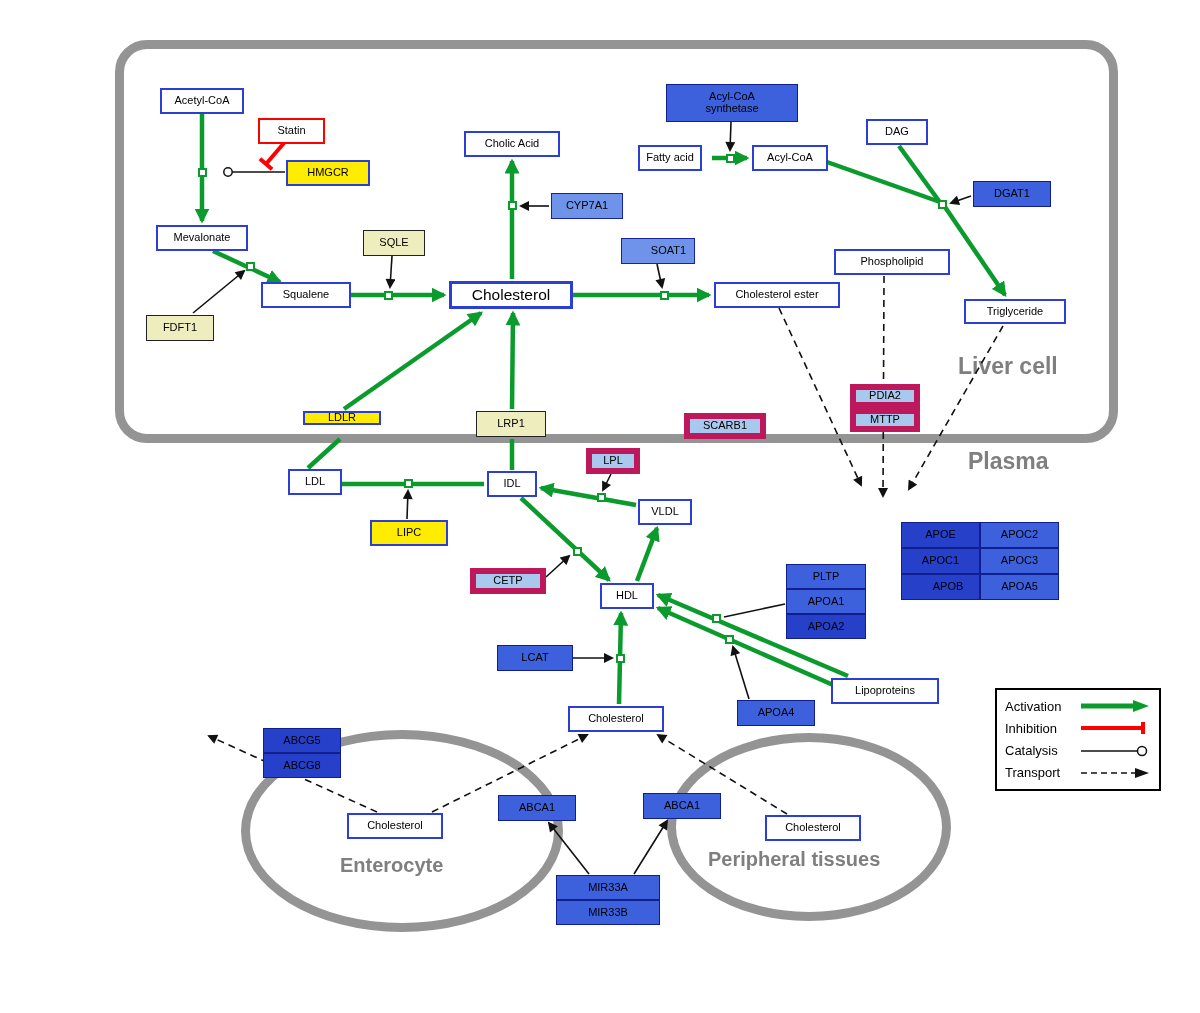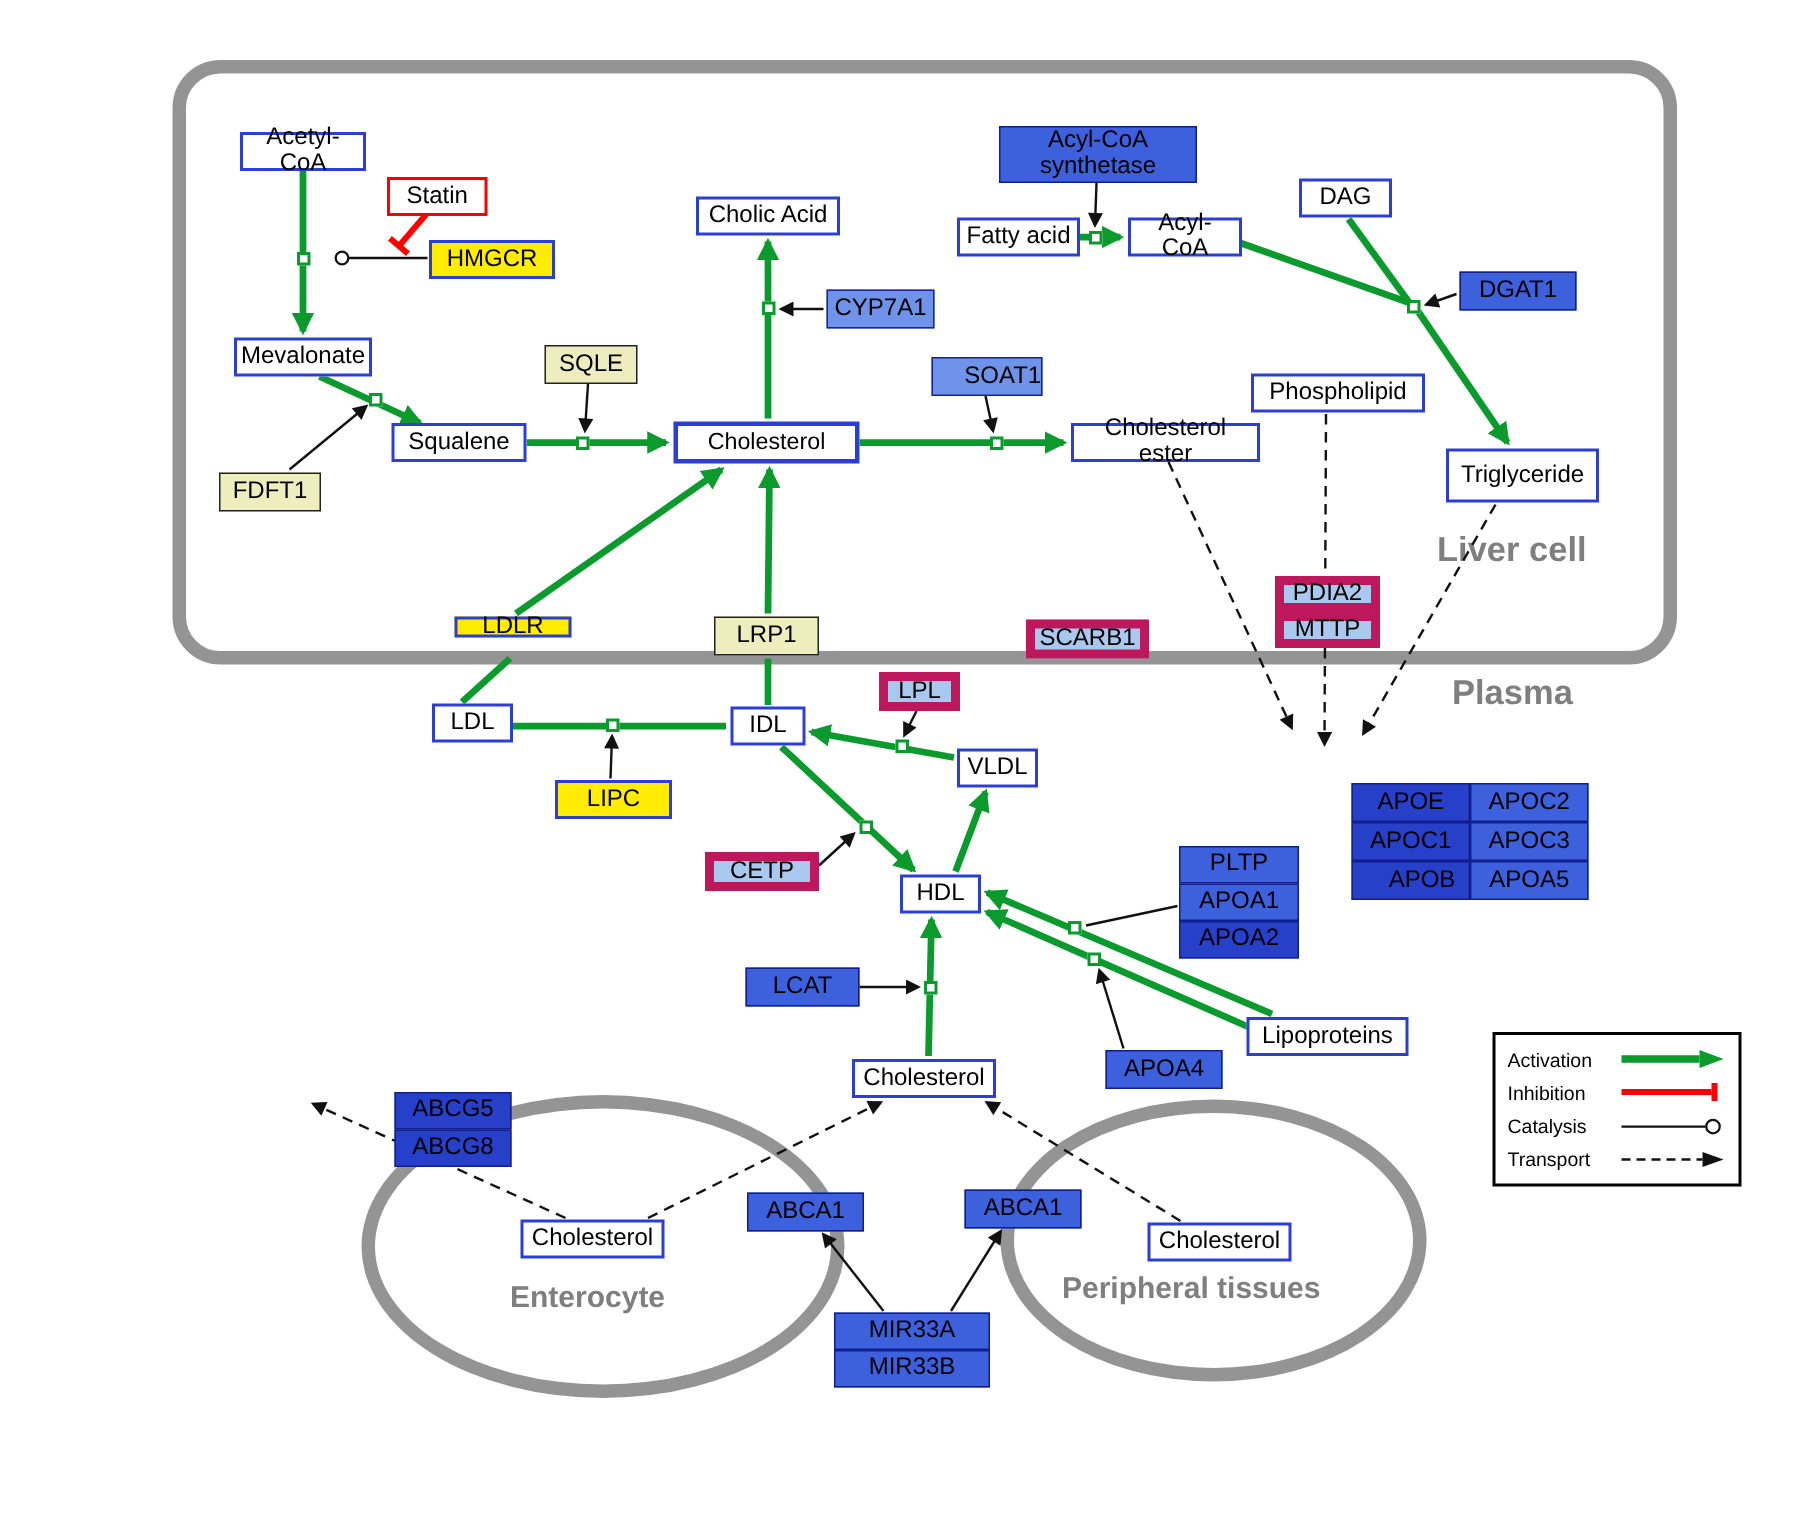--- a/index.html
+++ b/index.html
@@ -9,21 +9,21 @@
   #enterocyte{left:241px;top:730px;width:304px;height:184px;border-radius:50%;}
   #peripheral{left:667px;top:733px;width:266px;height:170px;border-radius:50%;}
   .comp-label{position:absolute;color:var(--c-label);font-weight:bold;z-index:2;}
   #liver-label{left:958px;top:353px;font-size:23px;}
   #plasma-label{left:968px;top:448px;font-size:23px;}
   #enterocyte-label{left:340px;top:854px;font-size:20px;}
   #peripheral-label{left:708px;top:848px;font-size:20px;}
   #edge-layer{position:absolute;left:0;top:0;z-index:3;}
   #nodes-layer{position:absolute;left:0;top:0;width:100%;height:100%;z-index:4;pointer-events:none;}
   .node{position:absolute;box-sizing:border-box;display:flex;align-items:center;justify-content:center;
-        text-align:center;font-size:16px;color:#000;background:#fff;white-space:pre-line;line-height:1.05;
+        text-align:center;font-size:11px;color:#000;background:#fff;white-space:pre-line;line-height:1.05;
         padding:1px 3px;pointer-events:auto;}
   .metabolite{background:#fff;border:2px solid var(--c-metabolite_border);}
   .metabolite-bold{background:#fff;border:3px solid var(--c-metabolite_border);font-size:15.5px;}
   .statin{background:#fff;border:2.5px solid var(--c-inhibition);}
   .yellow{background:var(--c-yellow);border:2px solid var(--c-metabolite_border);}
   .khaki{background:var(--c-khaki);border:1.5px solid #222;}
   .blue-light{background:var(--c-blue_light);border:6px solid #be185d;}
   .blue-mid{background:var(--c-blue_mid);border:1px solid #16259C;}
   .blue-royal{background:var(--c-blue_royal);border:1px solid #101E8E;}
   .blue-dark{background:var(--c-blue_dark);border:1px solid #101E8E;}
@@ -117,26 +117,26 @@
       <div class="node khaki" style="left: 363px; top: 230px; width: 62px; height: 26px;">SQLE</div>
       <div class="node khaki" style="left: 146px; top: 315px; width: 68px; height: 26px;">FDFT1</div>
       <div class="node metabolite" style="left: 261px; top: 282px; width: 90px; height: 26px;">Squalene</div>
       <div class="node metabolite" style="left: 464px; top: 131px; width: 96px; height: 26px;">Cholic Acid</div>
       <div class="node blue-mid" style="left: 551px; top: 193px; width: 72px; height: 26px;">CYP7A1</div>
       <div class="node metabolite-bold" style="left: 449px; top: 281px; width: 124px; height: 28px;">Cholesterol</div>
       <div class="node blue-mid" style="left: 621px; top: 238px; width: 74px; height: 26px; padding-left: 24px;">SOAT1</div>
       <div class="node metabolite" style="left: 714px; top: 282px; width: 126px; height: 26px;">Cholesterol ester</div>
       <div class="node blue-royal" style="left: 666px; top: 84px; width: 132px; height: 38px;">Acyl-CoA
 synthetase</div>
-      <div class="node metabolite" style="left: 638px; top: 145px; width: 82px; height: 26px;">Fatty acid</div>
+      <div class="node metabolite" style="left: 638px; top: 145px; width: 64px; height: 26px;">Fatty acid</div>
       <div class="node metabolite" style="left: 752px; top: 145px; width: 76px; height: 26px;">Acyl-CoA</div>
       <div class="node metabolite" style="left: 866px; top: 119px; width: 62px; height: 26px;">DAG</div>
       <div class="node blue-royal" style="left: 973px; top: 181px; width: 78px; height: 26px;">DGAT1</div>
       <div class="node metabolite" style="left: 834px; top: 249px; width: 116px; height: 26px;">Phospholipid</div>
-      <div class="node metabolite" style="left: 964px; top: 299px; width: 102px; height: 36px;">Triglyceride</div>
+      <div class="node metabolite" style="left: 964px; top: 299px; width: 102px; height: 25px;">Triglyceride</div>
       <div class="node blue-light" style="left: 850px; top: 384px; width: 70px; height: 24px;">PDIA2</div>
       <div class="node blue-light" style="left: 850px; top: 408px; width: 70px; height: 24px;">MTTP</div>
       <div class="node yellow" style="left: 303px; top: 411px; width: 78px; height: 14px;">LDLR</div>
       <div class="node khaki" style="left: 476px; top: 411px; width: 70px; height: 26px;">LRP1</div>
       <div class="node blue-light" style="left: 684px; top: 413px; width: 82px; height: 26px;">SCARB1</div>
       <div class="node metabolite" style="left: 288px; top: 469px; width: 54px; height: 26px;">LDL</div>
       <div class="node metabolite" style="left: 487px; top: 471px; width: 50px; height: 26px;">IDL</div>
       <div class="node blue-light" style="left: 586px; top: 448px; width: 54px; height: 26px;">LPL</div>
       <div class="node metabolite" style="left: 638px; top: 499px; width: 54px; height: 26px;">VLDL</div>
       <div class="node yellow" style="left: 370px; top: 520px; width: 78px; height: 26px;">LIPC</div>

